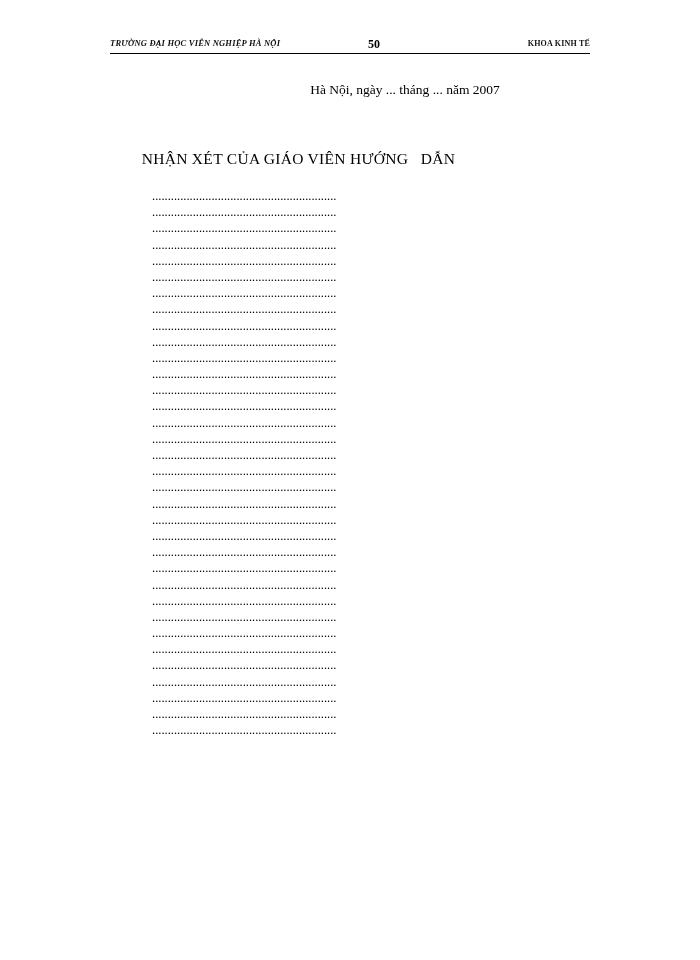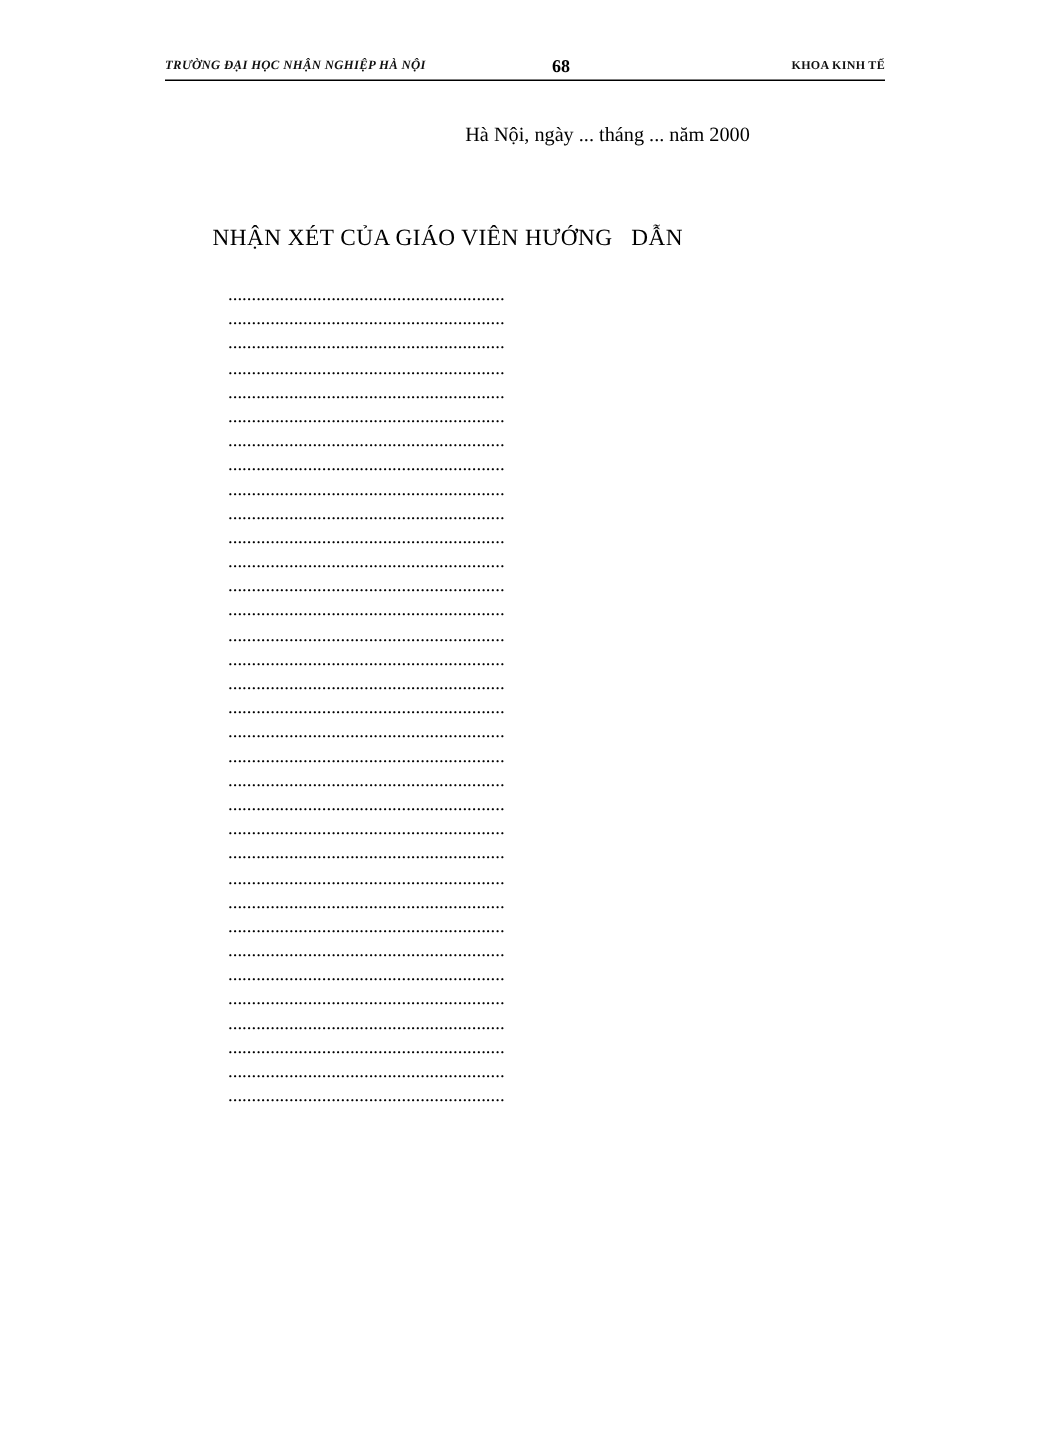--- a/index.html
+++ b/index.html
@@ -146,27 +146,27 @@
     color: #111;
     white-space: nowrap;
   }
 </style>
 </head>
 <body>
 
 <div class="page">
 
   <div class="header">
-    <span class="header-left">TRƯỜNG  ĐẠI HỌC NHẬN NGHIỆP HÀ NỘI</span>
-    <span class="header-page">68</span>
+    <span class="header-left">TRƯỜNG  ĐẠI HỌC VIÊN NGHIỆP HÀ NỘI</span>
+    <span class="header-page">50</span>
     <span class="header-right">KHOA KINH TẾ</span>
     <div class="header-line"></div>
   </div>
 
-  <div class="date-line">Hà Nội, ngày ... tháng ... năm 2000</div>
+  <div class="date-line">Hà Nội, ngày ... tháng ... năm 2007</div>
 
   <div class="doc-title">NHẬN XÉT CỦA GIÁO VIÊN HƯỚNG   DẪN</div>
 
   <div class="dots-block">
       <div class="dot-line">...........................................................</div>
       <div class="dot-line">...........................................................</div>
       <div class="dot-line">...........................................................</div>
       <div class="dot-line">...........................................................</div>
       <div class="dot-line">...........................................................</div>
       <div class="dot-line">...........................................................</div>

